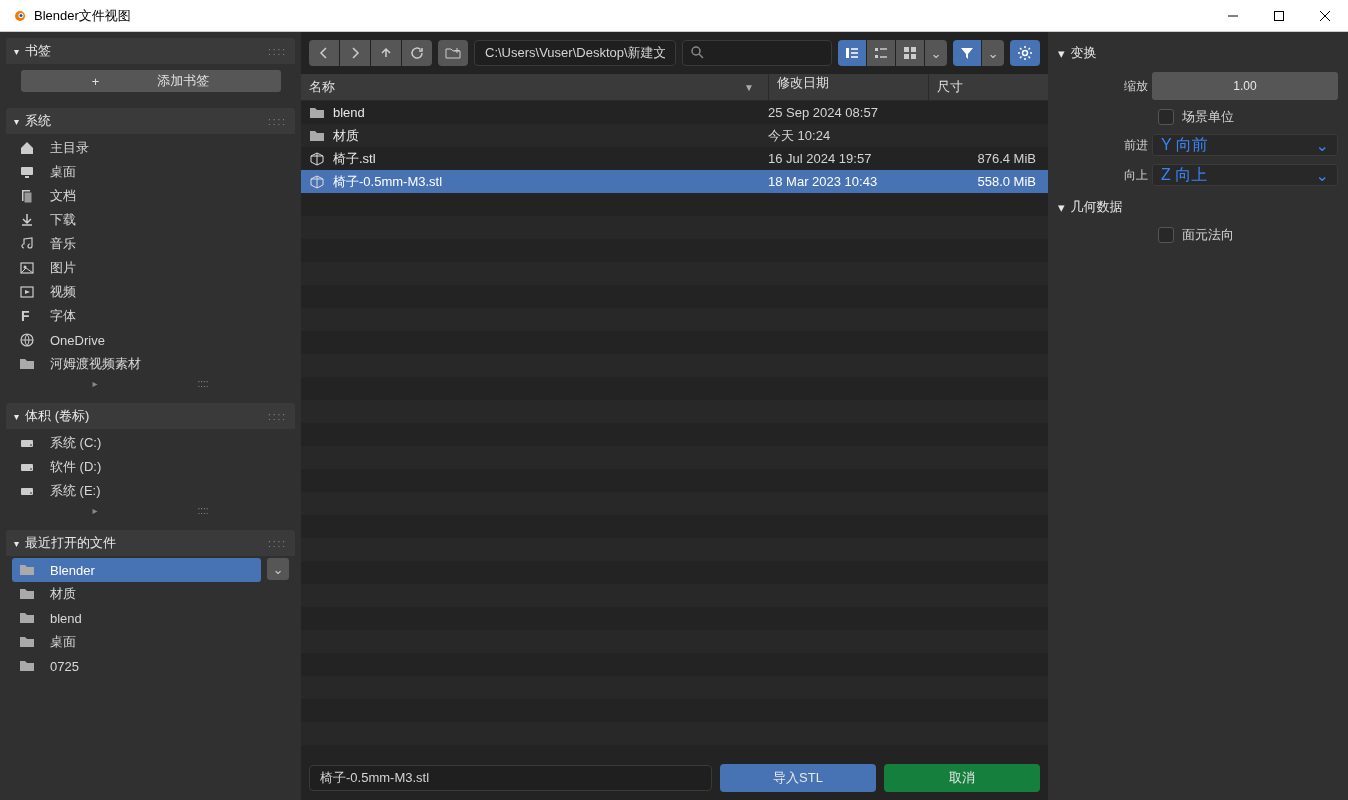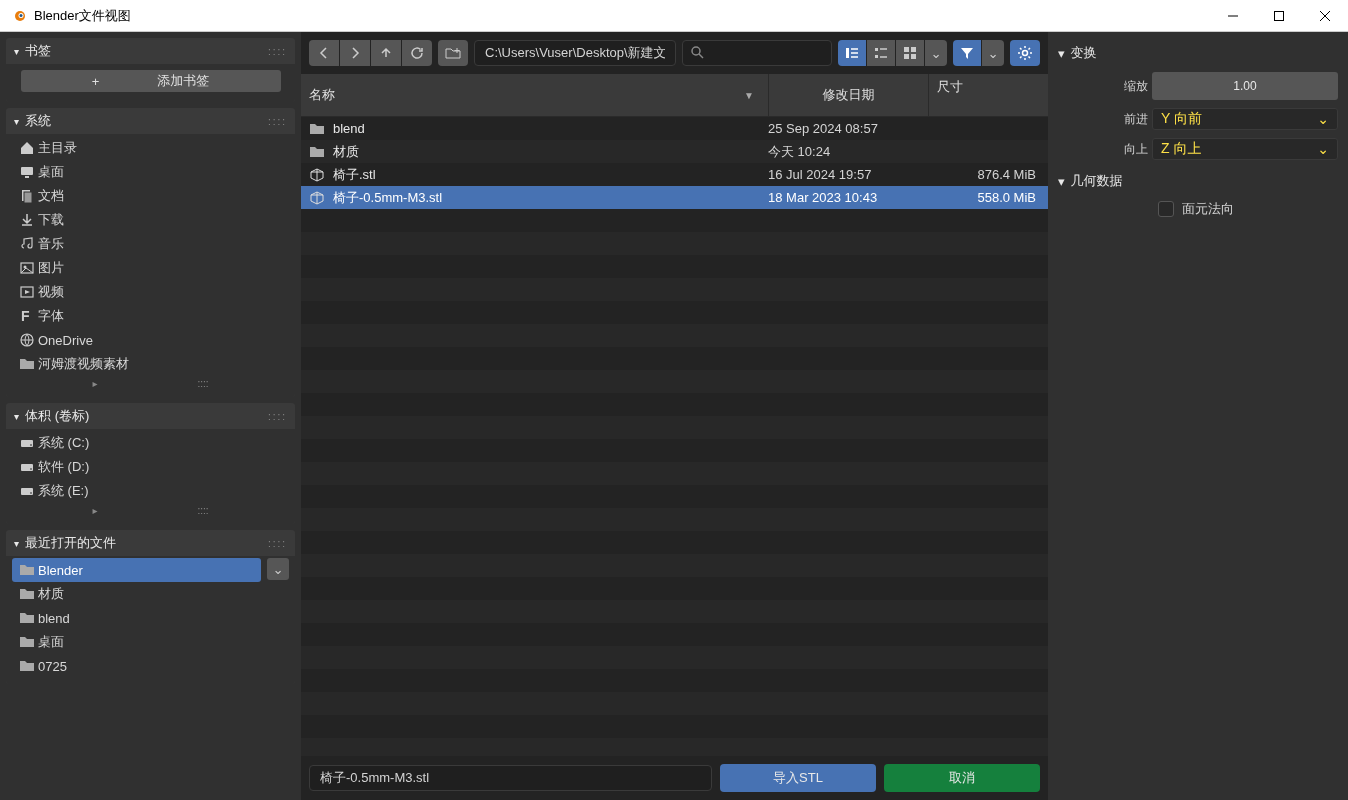--- a/index.html
+++ b/index.html
@@ -14,21 +14,21 @@
 .sidebar-left { width: 301px; background: #303030; display: flex; flex-direction: column; overflow-y: auto; padding: 6px; gap: 6px; }
 .center-area { flex: 1; background: #232323; display: flex; flex-direction: column; }
 .sidebar-right { width: 300px; background: #303030; display: flex; flex-direction: column; padding: 6px; }
 .panel { background: #3a3a3a; border-radius: 4px; overflow: hidden; }
 .panel-header { background: #3a3a3a; padding: 4px 8px; display: flex; align-items: center; gap: 6px; cursor: pointer; color: #e8e8e8; font-size: 13px; }
 .panel-header .chevron { font-size: 10px; }
 .panel-drag { margin-left: auto; color: #888; letter-spacing: 2px; font-size: 10px; }
 .panel-body { background: #303030; padding: 2px 6px 6px; }
 .add-bookmark-btn { width: 260px; height: 22px; background: #565656; border: none; border-radius: 3px; color: #e0e0e0; display: flex; align-items: center; justify-content: center; gap: 8px; cursor: pointer; margin: 4px auto; font-size: 13px; }
 .add-bookmark-btn .plus { margin-right: 50px; }
-.list-item { display: flex; align-items: center; gap: 2px; padding: 3px 6px; cursor: pointer; border-radius: 3px; color: #d8d8d8; height: 24px; }
+.list-item { display: flex; align-items: center; gap: 14px; padding: 3px 6px; cursor: pointer; border-radius: 3px; color: #d8d8d8; height: 24px; }
 .list-item.selected { background: #4772b3; color: #fff; }
 .list-item .icon { width: 18px; display: flex; justify-content: center; color: #ccc; }
 .scroll-indicator { display: flex; align-items: center; justify-content: center; padding: 2px; color: #888; font-size: 10px; gap: 100px; }
 .toolbar-top { display: flex; align-items: center; gap: 6px; padding: 8px; background: #232323; }
 .nav-btn-group { display: flex; gap: 1px; }
 .nav-btn { width: 30px; height: 26px; background: #565656; border: none; display: flex; align-items: center; justify-content: center; color: #d0d0d0; cursor: pointer; }
 .nav-btn:first-child { border-radius: 4px 0 0 4px; }
 .nav-btn:last-child { border-radius: 0 4px 4px 0; }
 .nav-btn-single { border: none; width: 30px; height: 26px; background: #565656; border-radius: 4px; display: flex; align-items: center; justify-content: center; color: #d0d0d0; cursor: pointer; }
 .path-input { flex: 1; height: 26px; background: #1f1f1f; border: 1px solid #3a3a3a; border-radius: 4px; color: #d4d4d4; padding: 0 10px; font-size: 13px; }
@@ -38,21 +38,21 @@
 .view-btn-group { display: flex; gap: 1px; }
 .view-btn { width: 28px; height: 26px; background: #565656; border: none; display: flex; align-items: center; justify-content: center; color: #d0d0d0; cursor: pointer; }
 .view-btn.active { background: #4772b3; }
 .view-btn:first-child { border-radius: 4px 0 0 4px; }
 .view-btn:last-child { border-radius: 0 4px 4px 0; }
 .dropdown-btn { width: 22px; }
 .filter-btn { background: #4772b3; }
 .gear-btn-wrap { background: #4772b3; border-radius: 4px; }
 .file-list-header { display: flex; background: #3a3a3a; border-bottom: 1px solid #2a2a2a; }
 .col-name { flex: 1; padding: 4px 8px; color: #e0e0e0; font-size: 13px; display: flex; align-items: center; }
-.col-date { width: 160px; padding: 12px 8px; text-align: center; }
+.col-date { width: 160px; padding: 0 8px; }
 .col-size { width: 120px; padding: 4px 8px; }
 .col-header { color: #e0e0e0; font-size: 13px; border-left: 1px solid #2a2a2a; }
 .sort-indicator { margin-left: auto; margin-right: 6px; font-size: 10px; color: #aaa; }
 .file-list { flex: 1; overflow-y: auto; }
 .file-row { display: flex; align-items: center; height: 23px; cursor: pointer; padding: 0; }
 .file-row:nth-child(even) { background: #282828; }
 .file-row:nth-child(odd) { background: #232323; }
 .file-row.selected { background: #4772b3 !important; color: #fff; }
 .file-row.selected .fc-name, .file-row.selected .fc-date, .file-row.selected .fc-size { color: #fff; }
 .fc-name { flex: 1; display: flex; align-items: center; gap: 8px; padding-left: 8px; color: #e8e8e8; }
@@ -62,21 +62,21 @@
 .bottom-bar { display: flex; gap: 8px; padding: 8px; align-items: center; }
 .filename-input { flex: 1; height: 26px; background: #1f1f1f; border: 1px solid #3a3a3a; border-radius: 4px; color: #d4d4d4; padding: 0 10px; font-size: 13px; }
 .action-btn { width: 156px; height: 28px; border: none; border-radius: 4px; color: #e8e8e8; cursor: pointer; font-size: 13px; }
 .import-btn { background: #4772b3; }
 .cancel-btn { background: #15803d; }
 .right-panel-section { margin-bottom: 2px; }
 .right-header { display: flex; align-items: center; gap: 6px; padding: 6px 4px; color: #e8e8e8; font-size: 13px; cursor: pointer; }
 .option-row { display: flex; align-items: center; gap: 4px; padding: 4px; margin-left: 40px; }
 .option-label { width: 50px; text-align: right; color: #d4d4d4; font-size: 12px; }
 .option-input { flex: 1; height: 28px; background: #565656; border: none; border-radius: 3px; color: #e8e8e8; text-align: center; font-size: 12px; padding: 0 8px; }
-.option-select { flex: 1; height: 22px; background: #282828; border: 1px solid #3a3a3a; border-radius: 3px; color: #fde047; padding: 0 8px; font-size: 14px; display: flex; align-items: center; justify-content: space-between; cursor: pointer; }
+.option-select { flex: 1; height: 22px; background: #282828; border: 1px solid #3a3a3a; border-radius: 3px; color: #3b82f6; padding: 0 8px; font-size: 16px; display: flex; align-items: center; justify-content: space-between; cursor: pointer; }
 .checkbox-row { display: flex; align-items: center; gap: 8px; padding: 4px; margin-left: 100px; }
 .checkbox-box { width: 16px; height: 16px; background: #282828; border: 1px solid #555; border-radius: 3px; cursor: pointer; }
 .recent-collapse-btn { width: 22px; height: 22px; background: #565656; border: none; border-radius: 3px; color: #ccc; display: flex; align-items: center; justify-content: center; margin-left: 6px; cursor: pointer; }
 .recent-wrap { display: flex; align-items: flex-start; }
 .recent-list { flex: 1; }
 svg { display: block; }
 </style>
 </head>
 <body>
 
@@ -604,20 +604,24 @@
   <div class="sidebar-right">
     <div class="right-panel-section">
       <div class="right-header">
         <span class="chevron">▾</span>
         <span>变换</span>
       </div>
       <div class="option-row">
         <span class="option-label">缩放</span>
         <input class="option-input" type="text" value="1.00" style="">
       </div>
+      <div class="checkbox-row">
+        <div class="checkbox-box"></div>
+        <span>场景单位</span>
+      </div>
       <div class="option-row">
         <span class="option-label">前进</span>
         <div class="option-select">
           <span>Y 向前</span>
           <span>⌄</span>
         </div>
       </div>
       <div class="option-row">
         <span class="option-label">向上</span>
         <div class="option-select">

